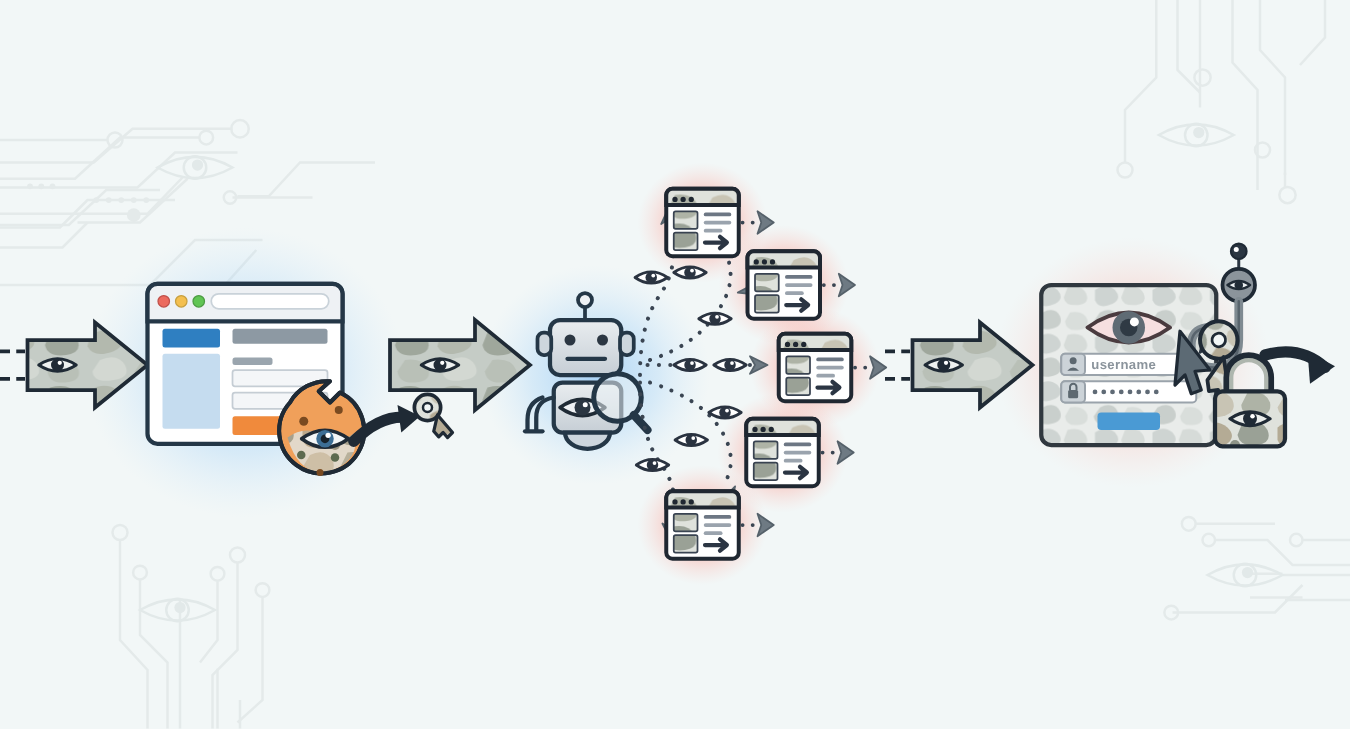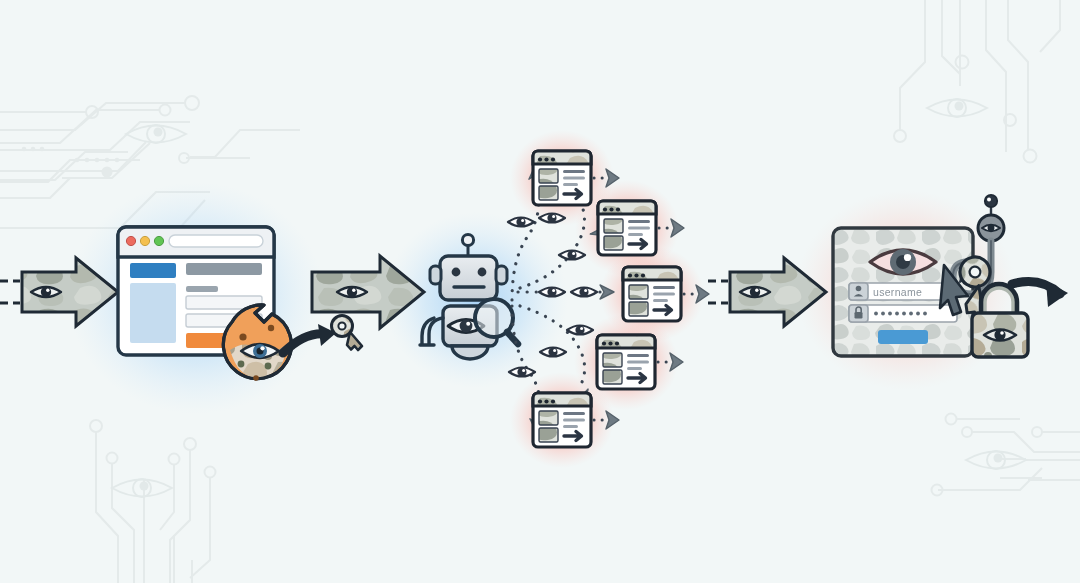--- a/index.html
+++ b/index.html
@@ -5,21 +5,21 @@
   html,body{margin:0;padding:0;}
   body{
     width:1080px;height:583px;overflow:hidden;
     font-family:"Liberation Sans", sans-serif;
     background:#f2f7f7;
     position:relative;
   }
   #stage{position:absolute;inset:0;}
   .layer{position:absolute;inset:0;}
   svg{display:block;}
-  .abs{position:absolute;}
+  .abs{position:absolute;font-weight:bold;}
 </style>
 </head>
 <body>
 
 <div id="stage">
 
   <svg class="layer" width="1080" height="583" viewBox="0 0 1080 583">
     <defs>
       <g id="circ-eye">
         <path d="M-30 0 Q0 -17 30 0 Q0 17 -30 0Z" fill="none" stroke="#e2e9e9" stroke-width="2"></path>

